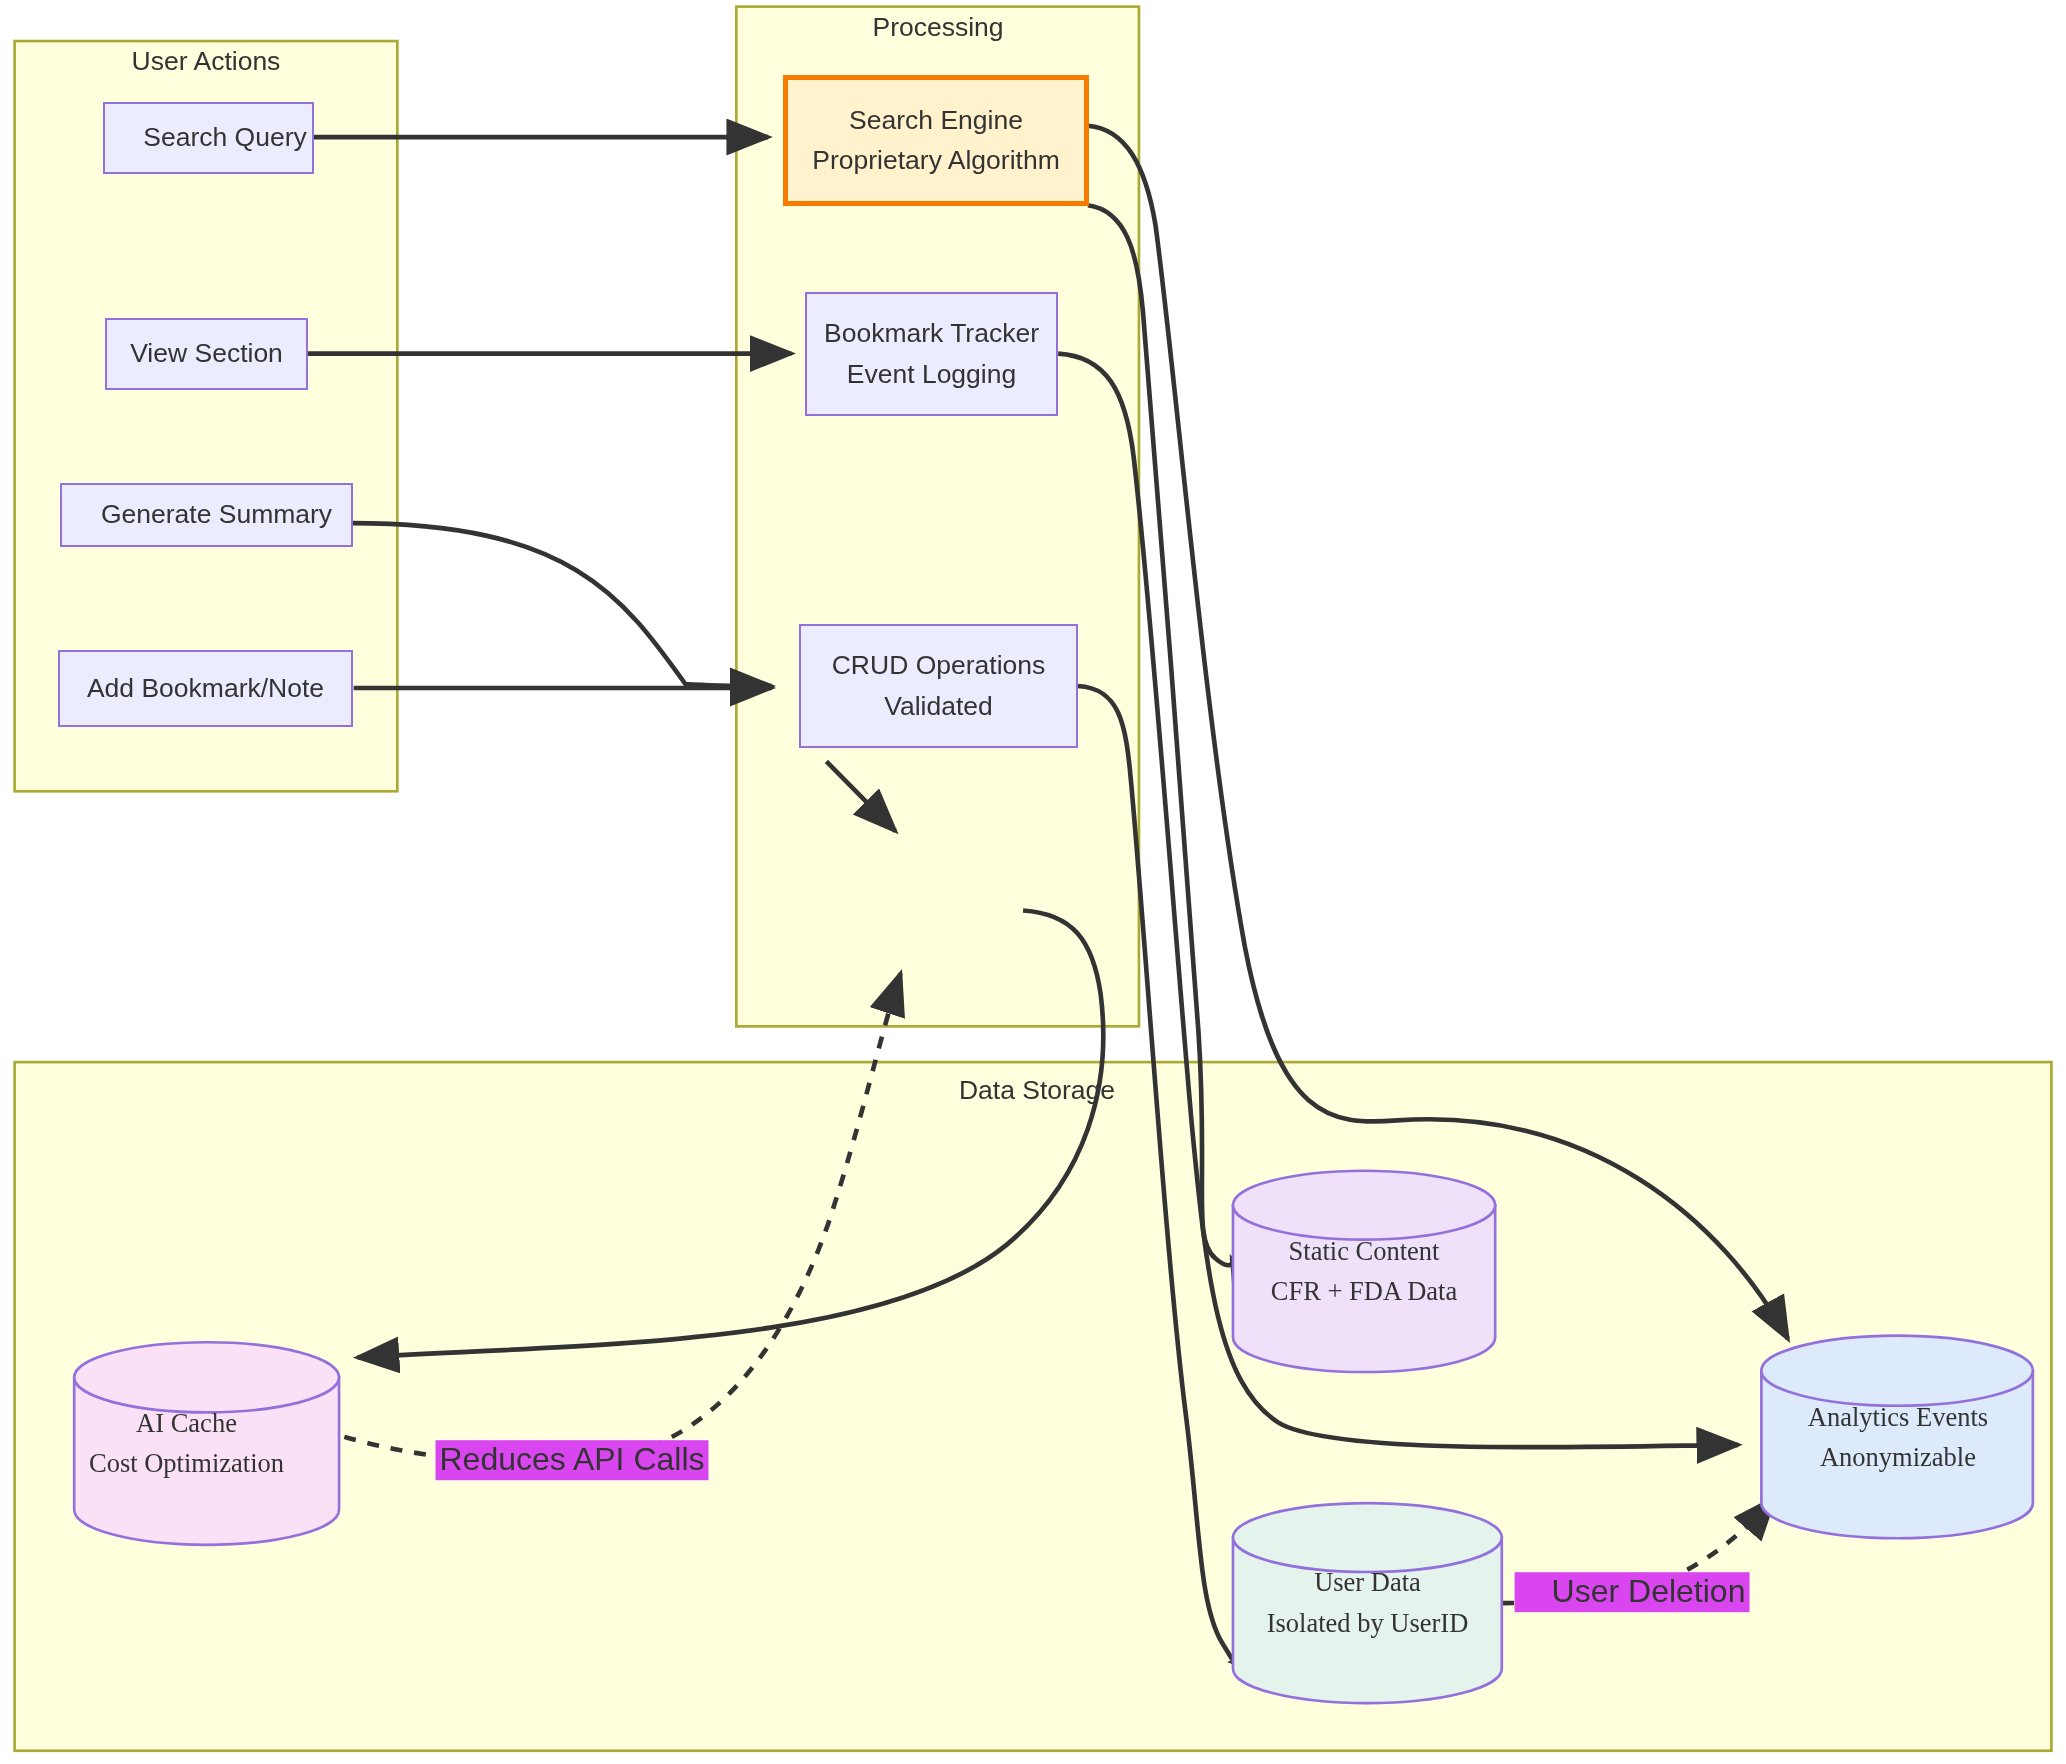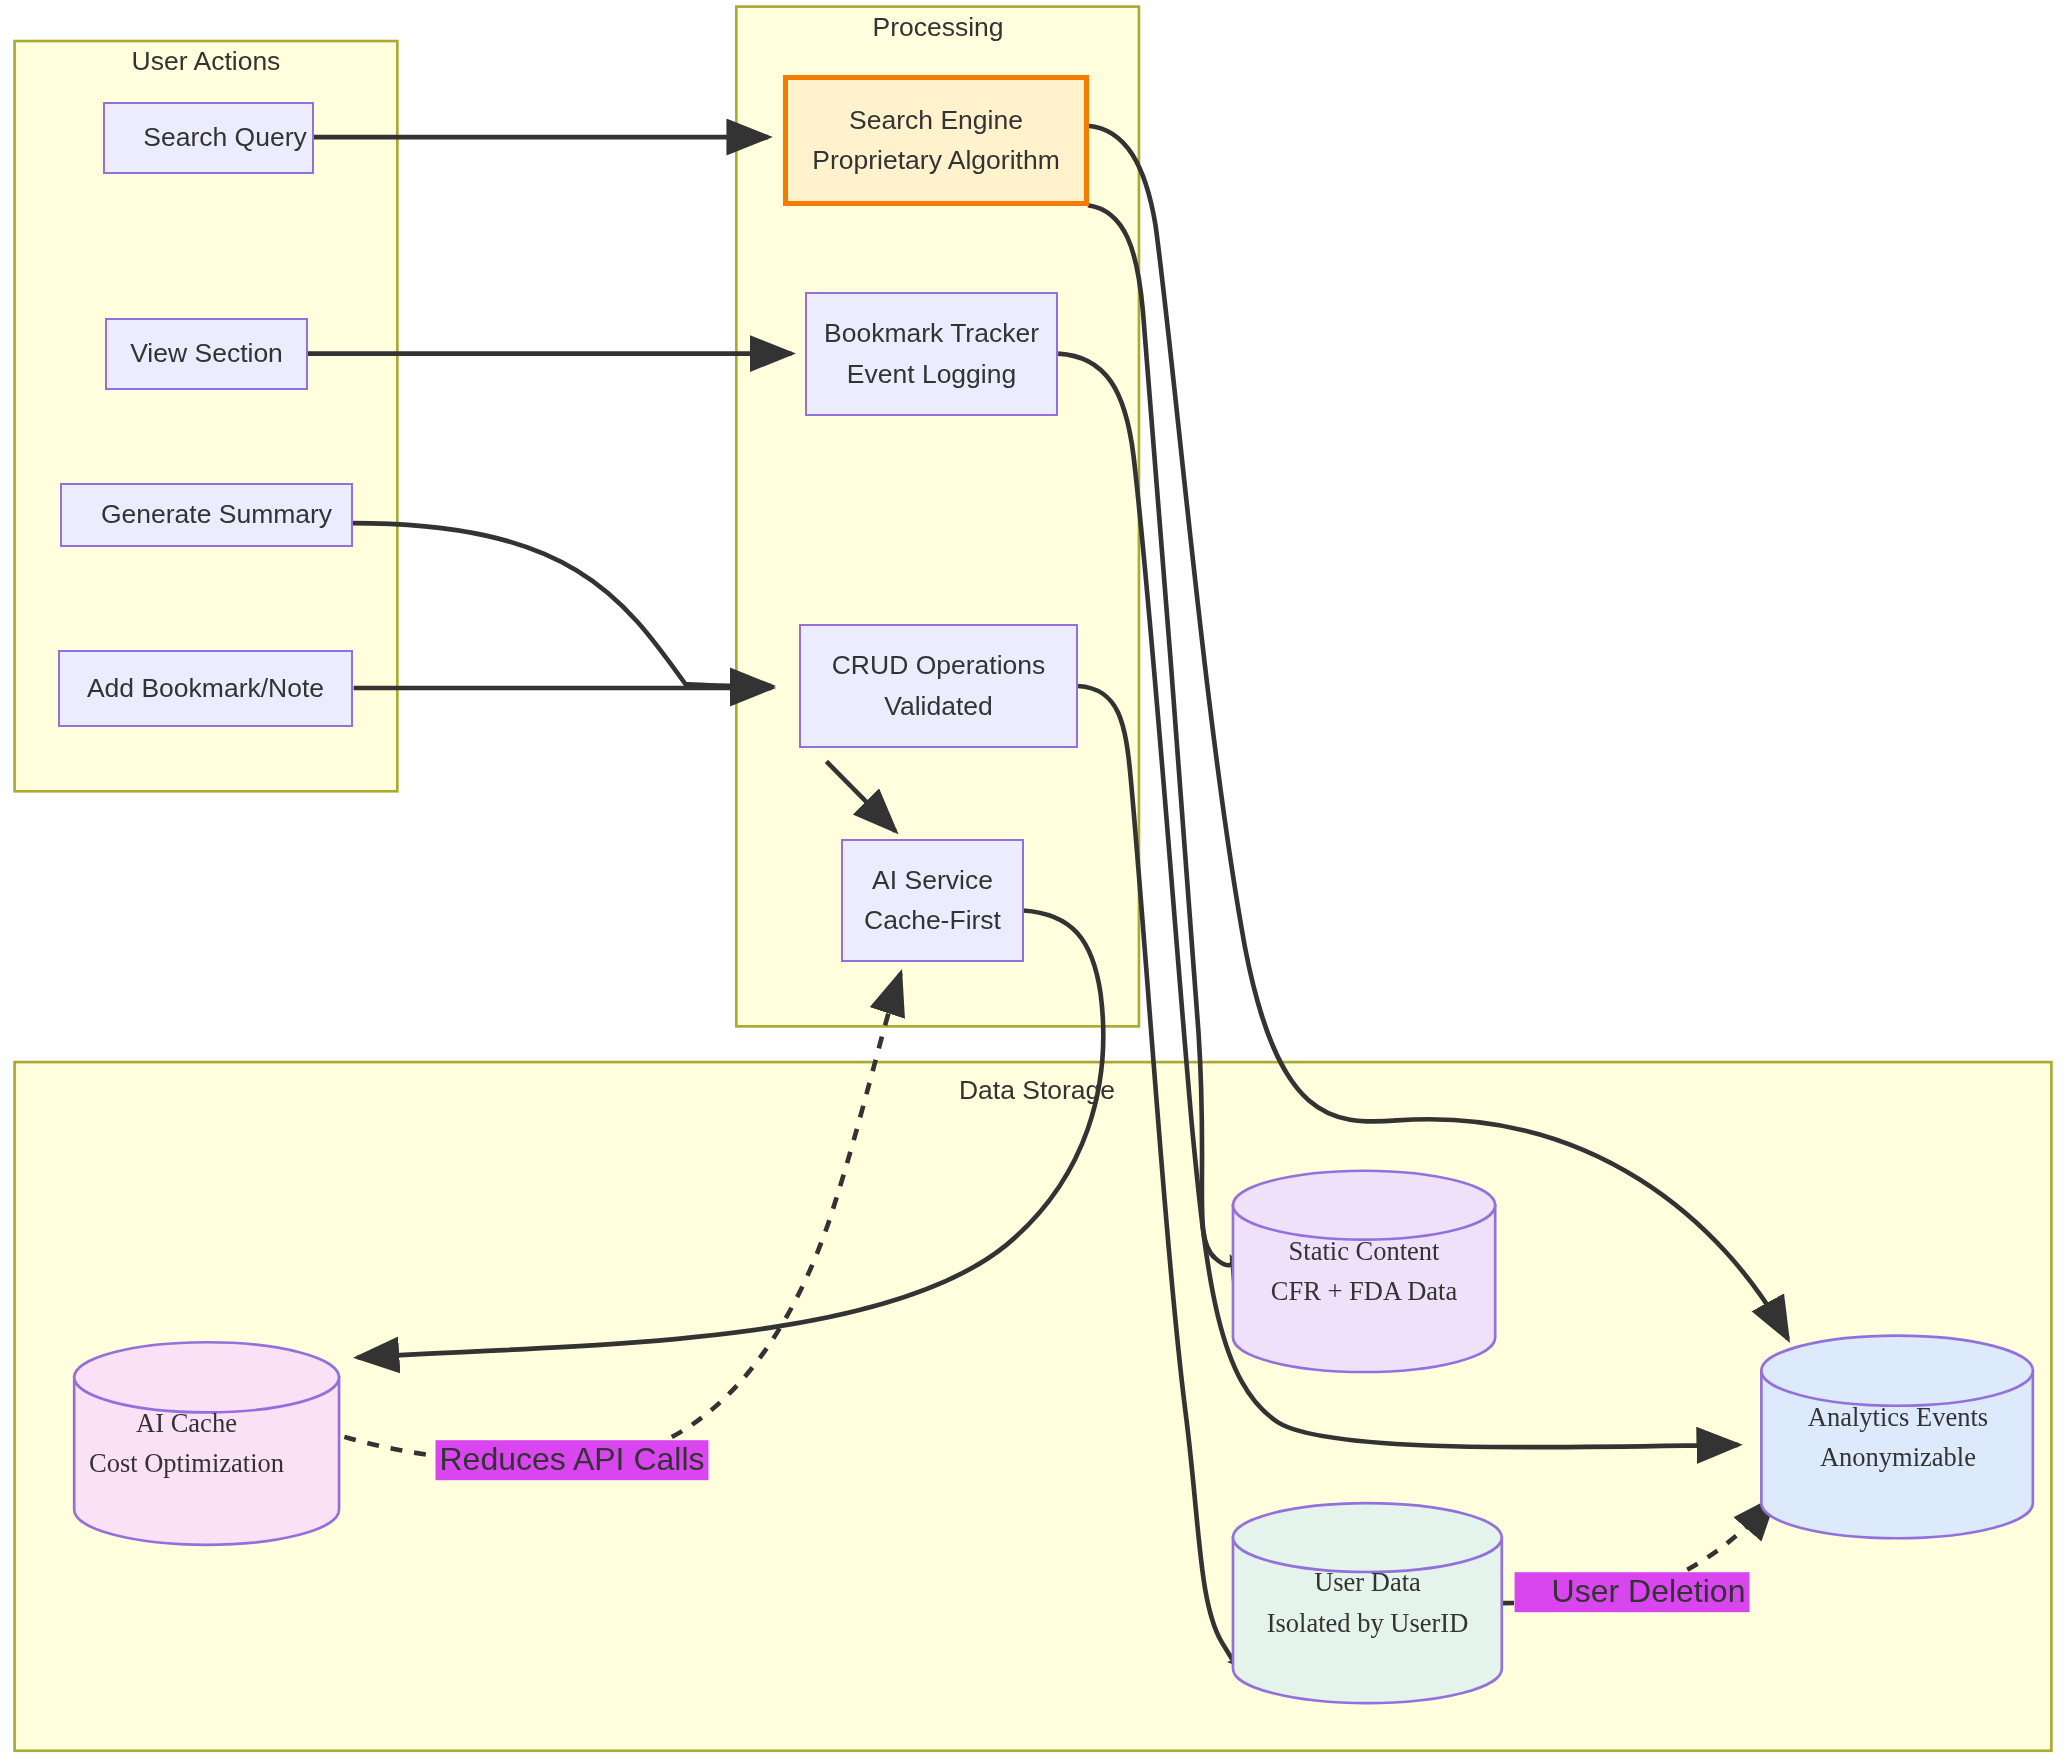--- a/index.html
+++ b/index.html
@@ -126,24 +126,20 @@
   <div class="node rect" style="left:805px;top:292px;width:253px;height:124px;">
     <div class="l1">Bookmark Tracker</div>
     <div>Event Logging</div>
   </div>
 
   <div class="node rect" style="left:799px;top:624px;width:279px;height:124px;">
     <div class="l1">CRUD Operations</div>
     <div>Validated</div>
   </div>
 
-  <div class="node rect" style="left:841px;top:839px;width:183px;height:123px;">
-    <div class="l1">AI Service</div>
-    <div>Cache-First</div>
-  </div>
 
   <div class="node cyl" style="left:74px;top:1342px;width:225px;height:203px;">
     <div class="cylinner">
       <div class="l1">AI Cache</div>
       <div>Cost Optimization</div>
     </div>
   </div>
 
   <div class="node cyl" style="left:1233px;top:1171px;width:262px;height:201px;">
     <div class="cylinner">

